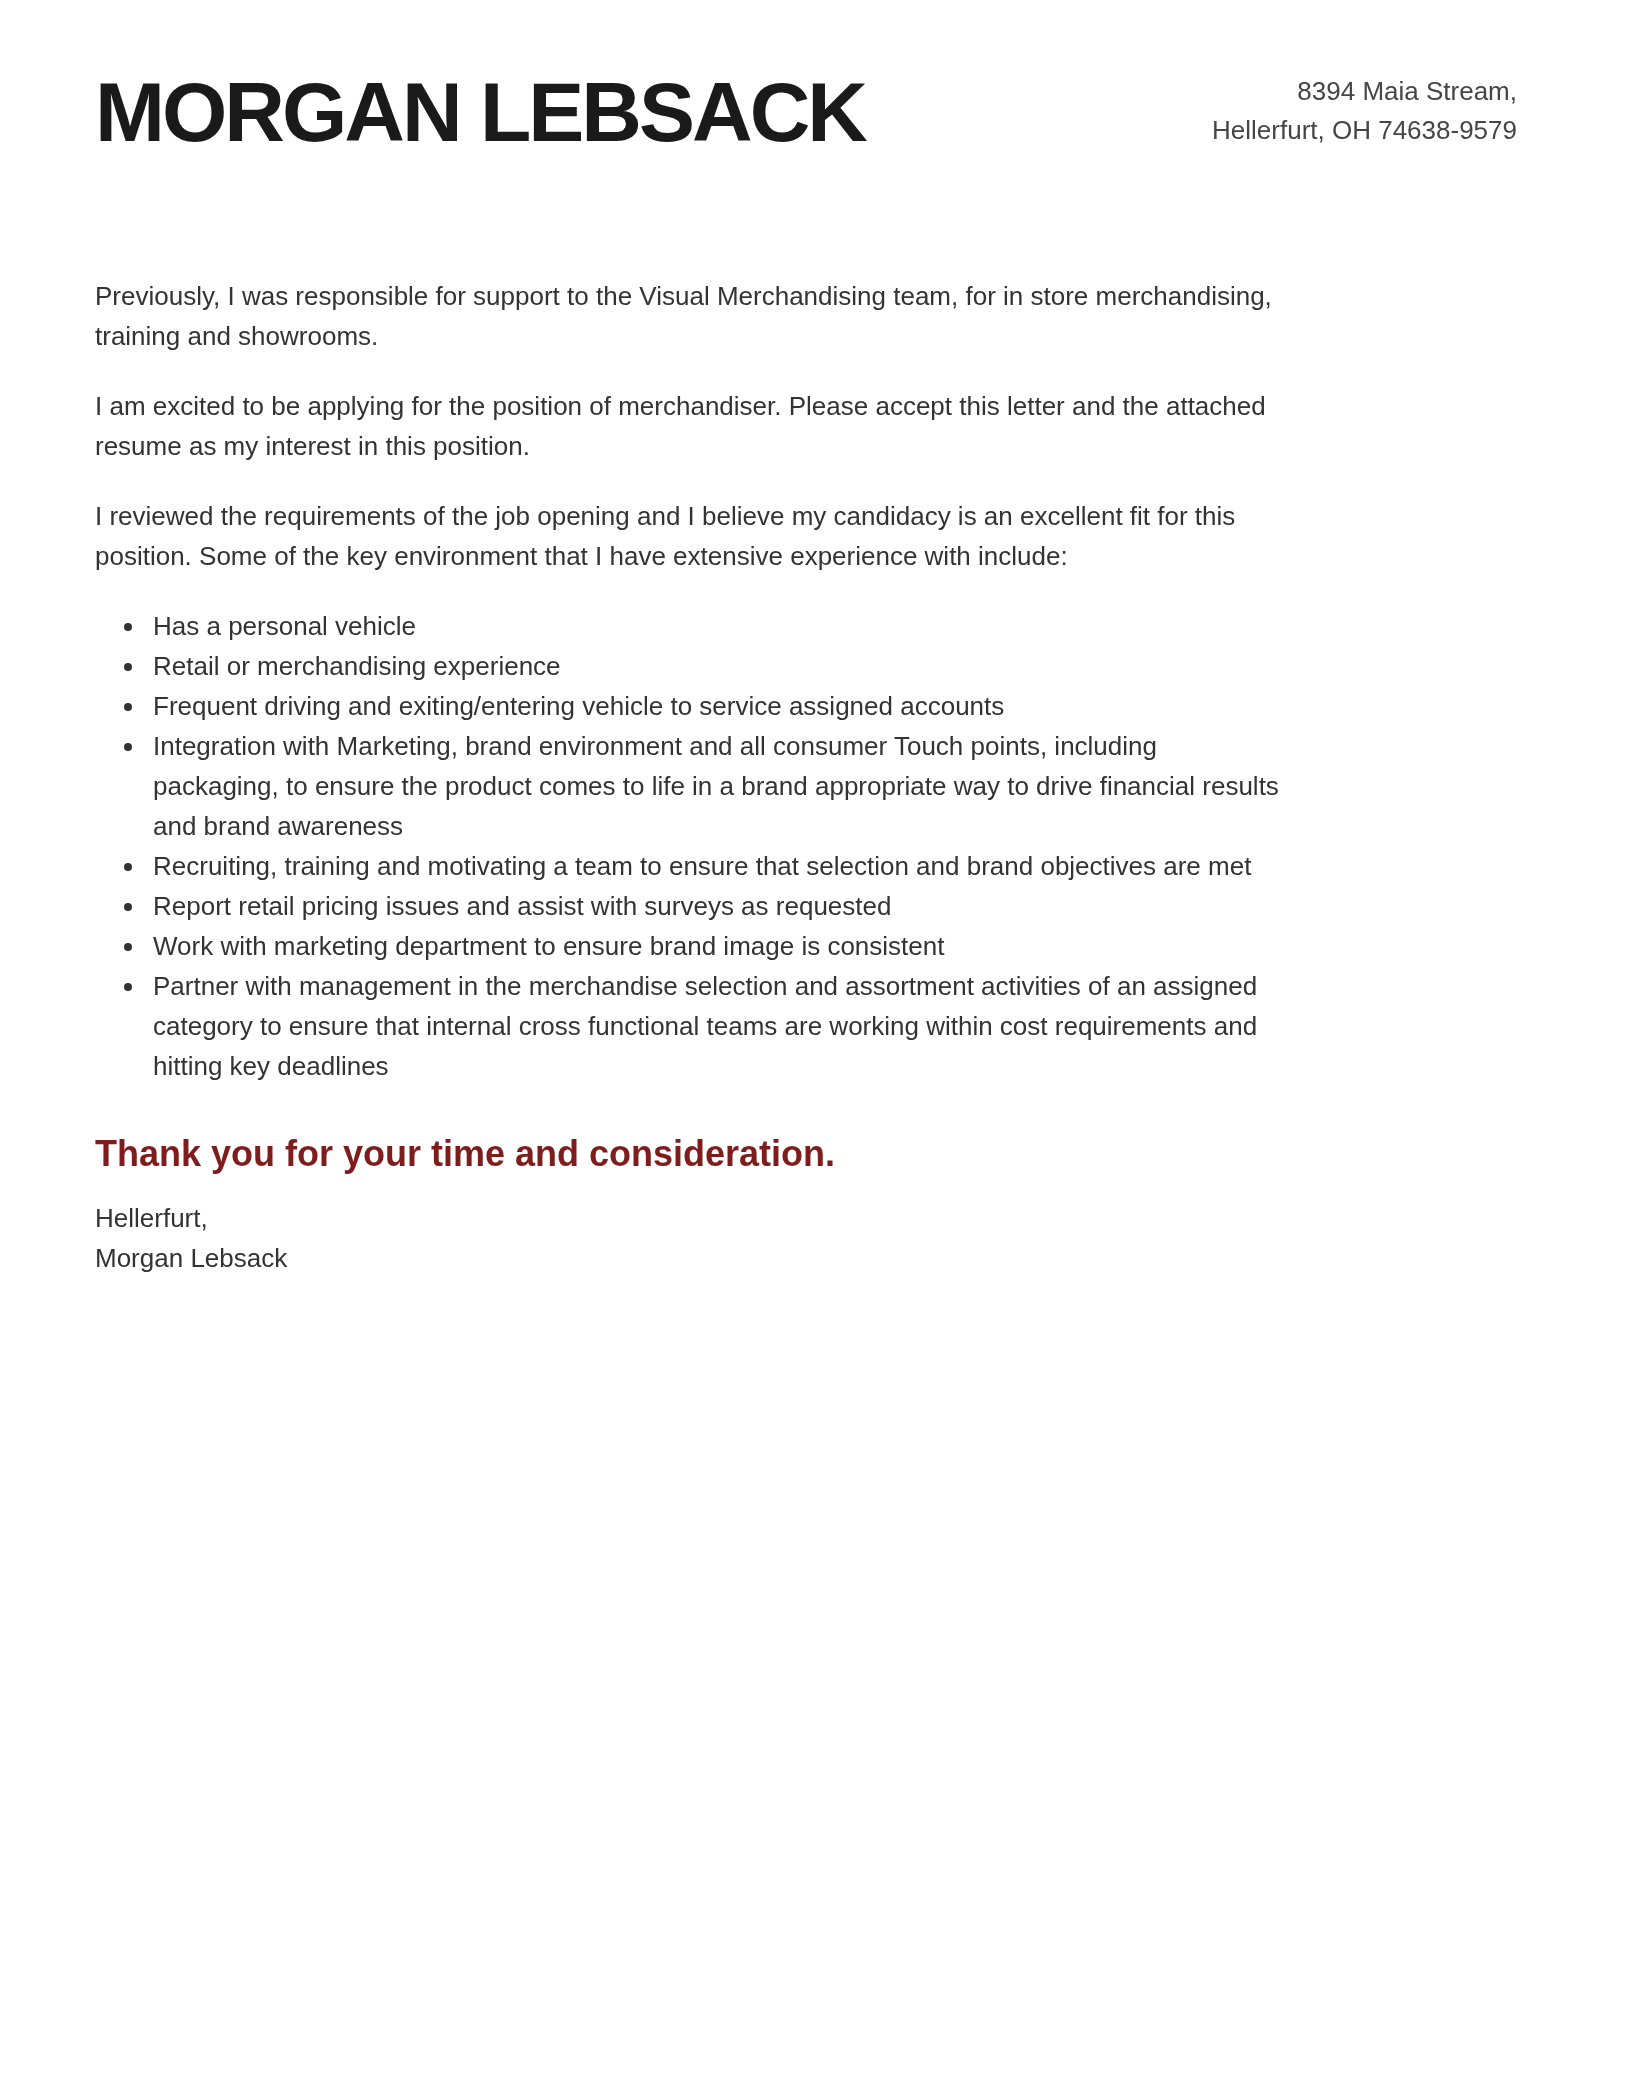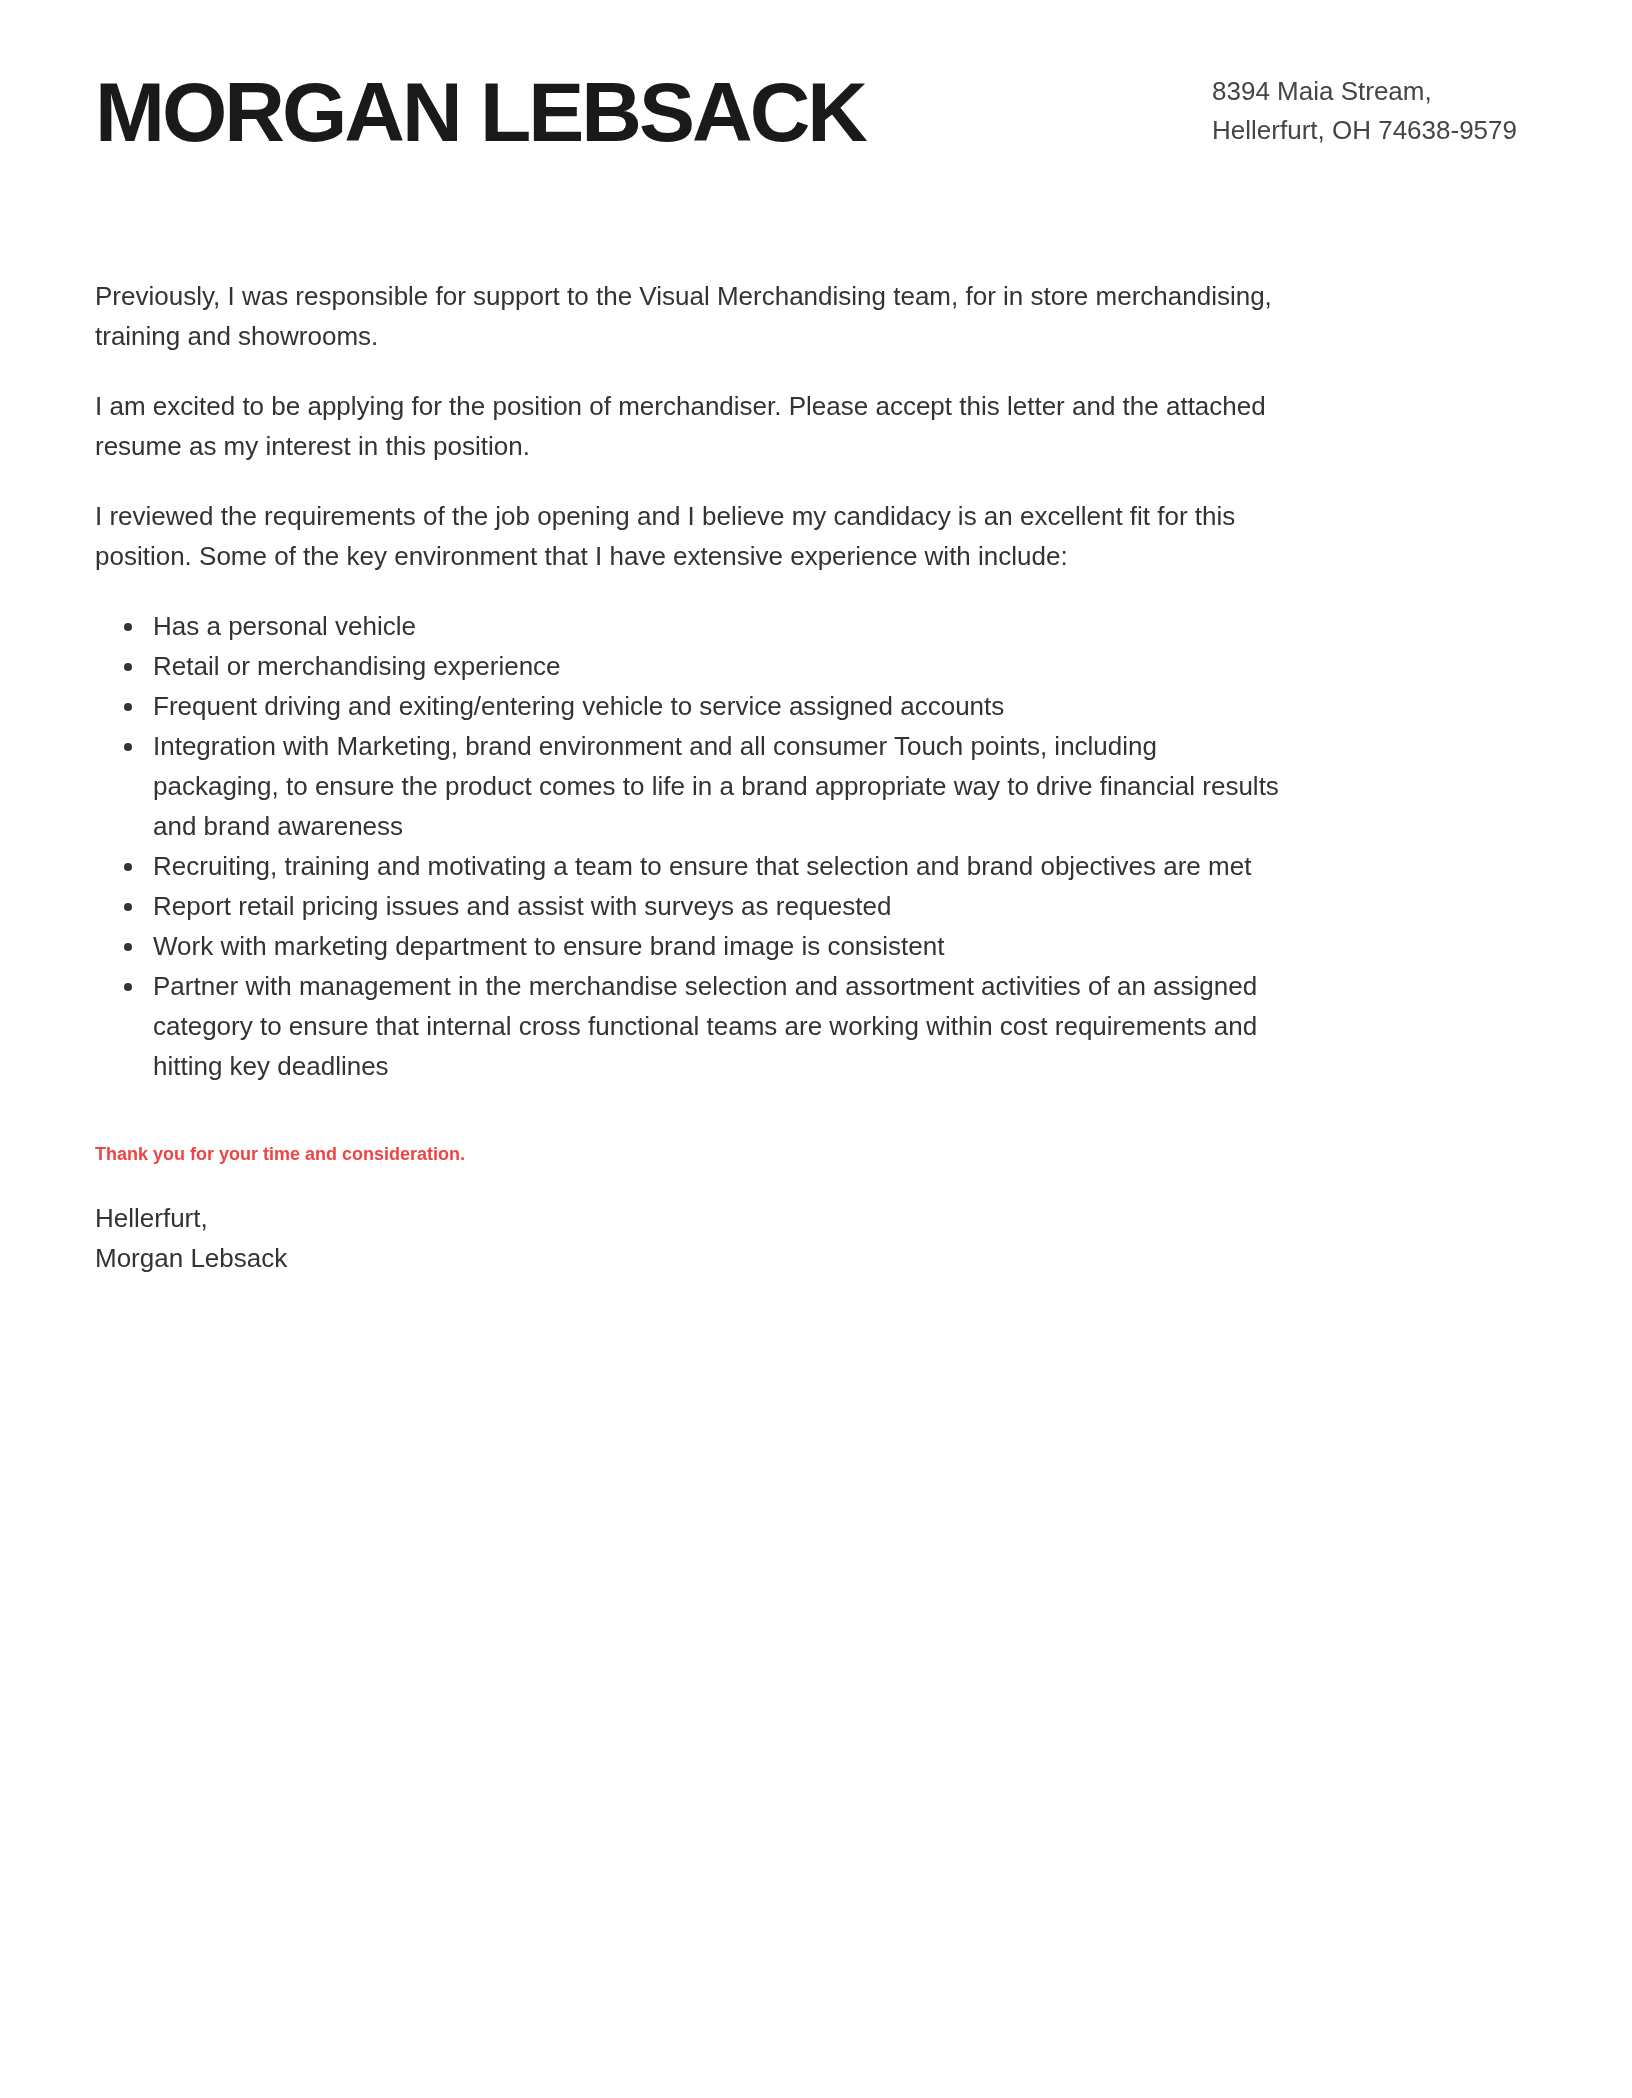--- a/index.html
+++ b/index.html
@@ -29,21 +29,21 @@
     line-height: 1.0;
     color: #1a1a1a;
     padding-top: 12px;
     white-space: nowrap;
   }
 
   .sender-address {
     font-size: 26px;
     line-height: 39px;
     color: #454545;
-    text-align: left;
+    text-align: right;
     white-space: pre-line;
     margin-top: 14px;
   }
 
   .letter-body {
     margin-top: 122px;
     color: #333333;
     font-size: 26px;
     line-height: 40px;
   }
@@ -66,22 +66,22 @@
     margin: 17px 0 0 0;
   }
 
   .bullets li {
     white-space: pre-line;
     padding-left: 6px;
   }
 
   .thanks {
     font-weight: 700;
-    font-size: 18px;
-    color: #ef4444;
+    font-size: 36px;
+    color: #7f1d1d;
     margin-top: 48px;
   }
 
   .signoff-block {
     margin-top: 24px;
     white-space: pre-line;
   }
 </style>
 </head>
 <body>

